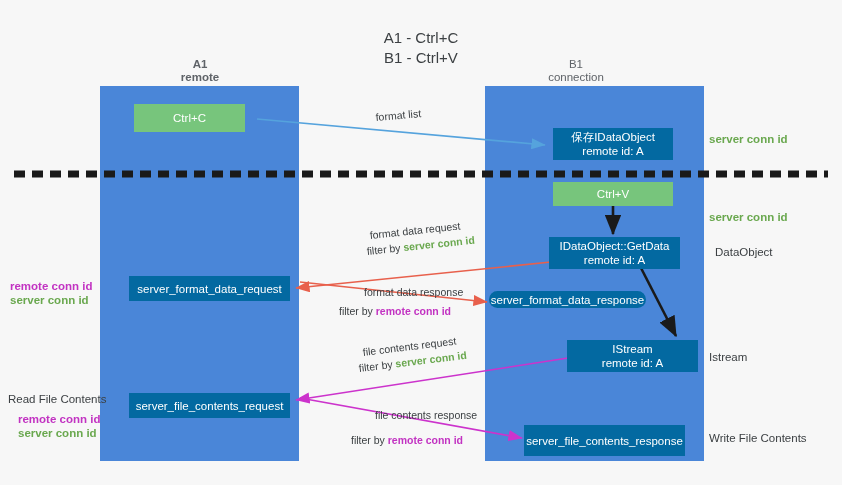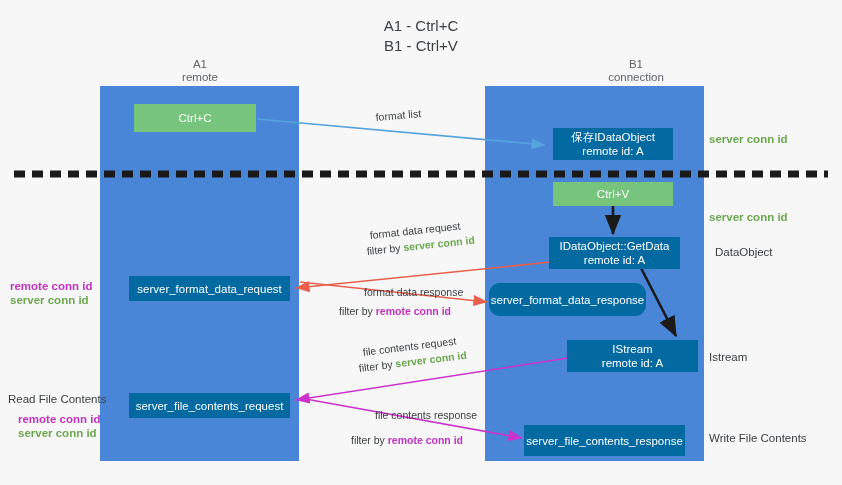--- a/index.html
+++ b/index.html
@@ -8,21 +8,21 @@
     background:#f7f7f7;
     font-family:"Liberation Sans", sans-serif;
     position:relative;
     overflow:hidden;
     color:#3c4043;
   }
   #stage{position:absolute;left:0;top:0;width:842px;height:485px;}
   svg.layer{position:absolute;left:0;top:0;width:842px;height:485px;pointer-events:none;}
 
   .title{
-    position:absolute;left:0;top:16px;width:842px;text-align:center;
+    position:absolute;left:0;top:28px;width:842px;text-align:center;
     font-size:15px;line-height:20px;color:#3c4043;
   }
 
   .colhdr{position:absolute;text-align:center;font-size:11.5px;line-height:13px;color:#5f6368;}
 
   .lane{position:absolute;background:#4a86d8;}
 
   .box{
     position:absolute;box-sizing:border-box;
     display:flex;flex-direction:column;align-items:center;justify-content:center;
@@ -42,25 +42,25 @@
 </head>
 <body>
 
 <div id="stage">
 
   <div class="title">
     <div>A1 - Ctrl+C</div>
     <div>B1 - Ctrl+V</div>
   </div>
 
-  <div class="colhdr" style="left:140px;top:58px;width:120px;">
+  <div class="colhdr" style="left:140px;top:58px;width:120px;font-weight:bold;">
     <div>A1</div>
     <div>remote</div>
   </div>
-  <div class="colhdr" style="left:571px;top:58px;width:130px;">
+  <div class="colhdr" style="left:511px;top:58px;width:130px;">
     <div>B1</div>
     <div>connection</div>
   </div>
 
   <div class="lane" style="left:100px;top:86px;width:199px;height:375px;"></div>
   <div class="lane" style="left:485px;top:86px;width:219px;height:375px;"></div>
 
   <svg class="layer" viewBox="0 0 842 485">
     <defs>
       <marker id="ah-blue" markerWidth="9" markerHeight="7" refX="8.5" refY="3.5" orient="auto">
@@ -87,21 +87,21 @@
 
     <line x1="641" y1="268" x2="676" y2="336" stroke="#1a1a1a" stroke-width="2.6" marker-end="url(#ah-black)"></line>
 
     <line x1="568" y1="358" x2="296" y2="400" stroke="#cc33cc" stroke-width="1.6" marker-end="url(#ah-magenta)"></line>
 
     <line x1="300" y1="398" x2="522" y2="438" stroke="#cc33cc" stroke-width="1.6" marker-end="url(#ah-magenta)"></line>
 
     <line x1="14" y1="174" x2="828" y2="174" stroke="#1a1a1a" stroke-width="7" stroke-dasharray="11 7"></line>
   </svg>
 
-  <div class="box green" style="left:134px;top:104px;width:122px;height:28px;">
+  <div class="box green" style="left:134px;top:104px;width:111px;height:28px;">
     <div>Ctrl+C</div>
   </div>
 
   <div class="box orange" style="left:553px;top:128px;width:120px;height:32px;">
     <div>保存IDataObject</div>
     <div>remote id: A</div>
   </div>
 
   <div class="box green" style="left:553px;top:182px;width:120px;height:24px;">
     <div>Ctrl+V</div>
@@ -109,21 +109,21 @@
 
   <div class="box orange" style="left:549px;top:237px;width:131px;height:32px;">
     <div>IDataObject::GetData</div>
     <div>remote id: A</div>
   </div>
 
   <div class="box orange" style="left:129px;top:276px;width:161px;height:25px;">
     <div>server_format_data_request</div>
   </div>
 
-  <div class="box orange" style="left:489px;top:283px;width:157px;height:33px;border-radius:11px;">
+  <div class="box orange" style="left:489px;top:291px;width:157px;height:17px;border-radius:11px;">
     <div>server_format_data_response</div>
   </div>
 
   <div class="box orange" style="left:567px;top:340px;width:131px;height:32px;">
     <div>IStream</div>
     <div>remote id: A</div>
   </div>
 
   <div class="box orange" style="left:129px;top:393px;width:161px;height:25px;">
     <div>server_file_contents_request</div>

